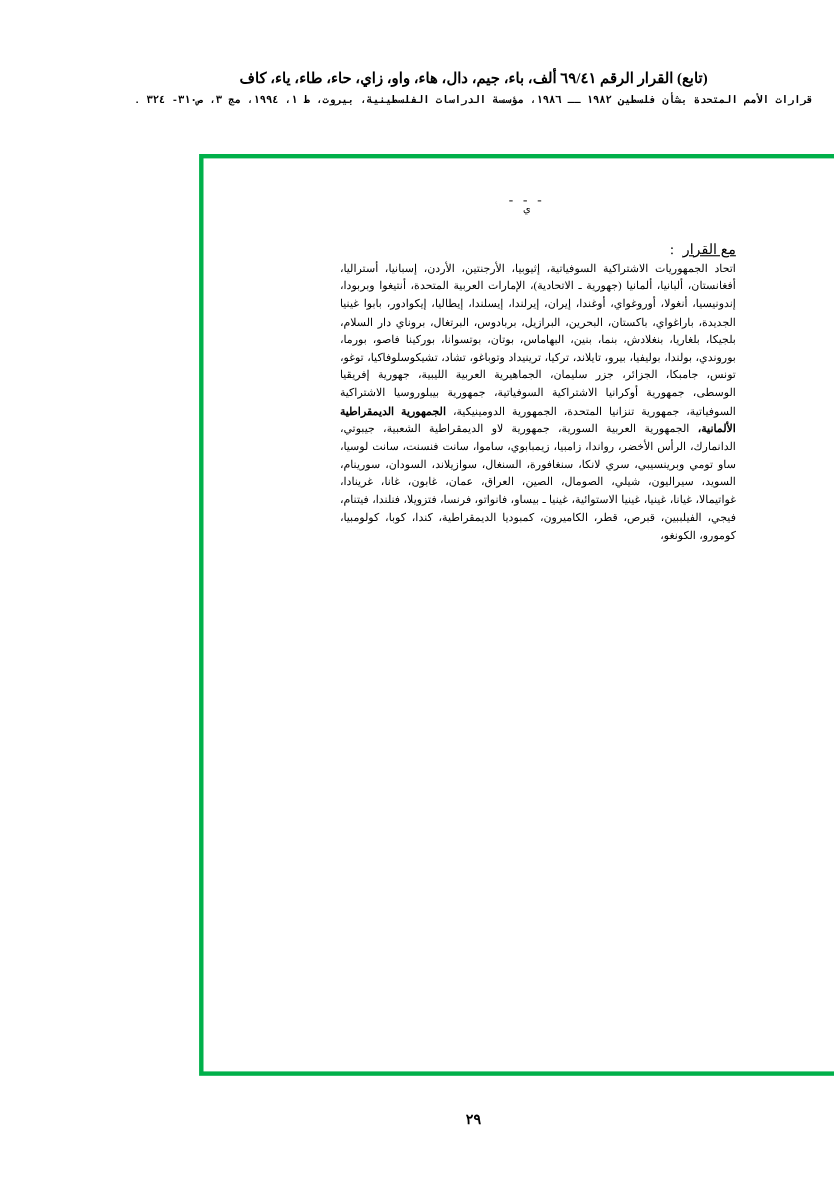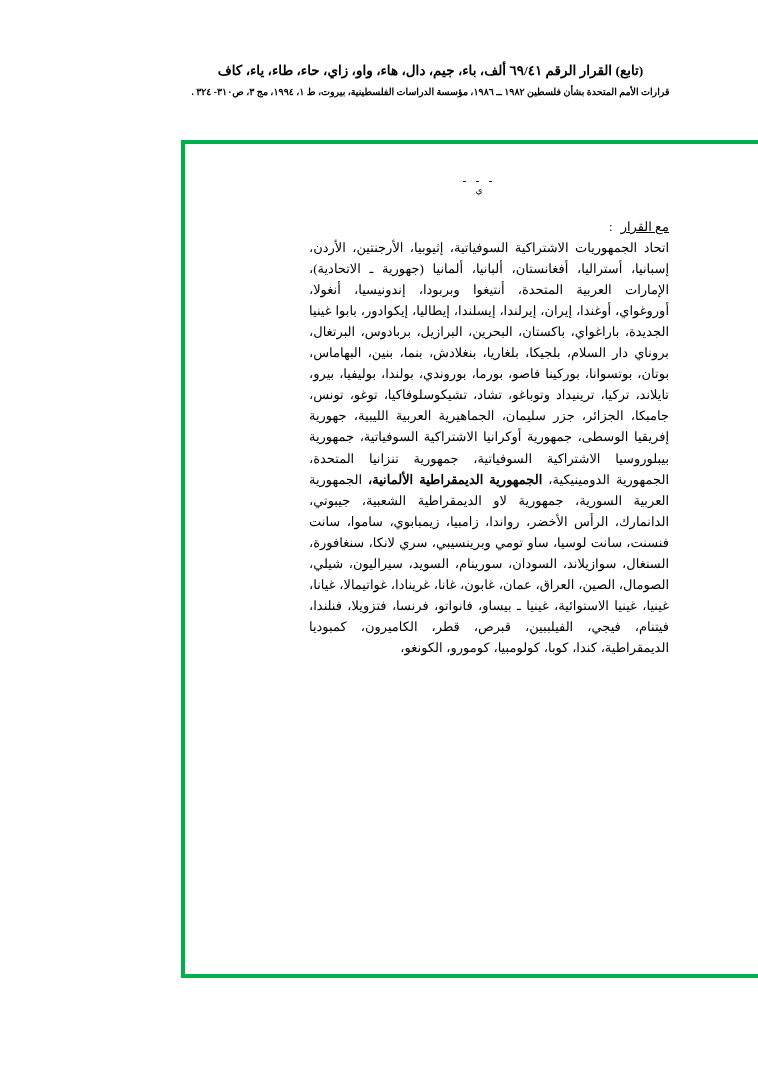--- a/index.html
+++ b/index.html
@@ -33,20 +33,21 @@
     font-weight: bold;
     letter-spacing: 0px;
     line-height: 1.4;
     direction: rtl;
   }
   .header-source {
     font-size: 9.5px;
     font-weight: bold;
     margin-top: 5px;
     direction: rtl;
+    font-family: Liberation Mono, monospace;
   }
   .frame {
     position: absolute;
     top: 140px;
     left: 78px;
     width: 602px;
     height: 838px;
     border: 4px solid #00b04a;
     box-sizing: border-box;
     background: #ffffff;
@@ -87,21 +88,21 @@
   }
   .lead-label {
     white-space: nowrap;
     margin-left: 8px;
     text-decoration: underline;
   }
   .lead-colon {
     margin-left: 10px;
   }
   .para {
-    font-size: 13px;
+    font-size: 10px;
     line-height: 1.62;
     text-align: justify;
     text-align-last: right;
     margin: 0;
     word-spacing: 0.5px;
   }
   .bold {
     font-weight: bold;
   }
   .page-number {
@@ -135,14 +136,15 @@
     <div class="body-block">
       <div class="lead-row">
         <span class="lead-label">مع القرار</span>
         <span class="lead-colon">:</span>
       </div>
       <p class="para"><span>اتحاد الجمهوريات الاشتراكية السوفياتية، إثيوبيا، الأرجنتين، الأردن، إسبانيا، أستراليا، أفغانستان، ألبانيا، ألمانيا (جهورية ـ الاتحادية)، الإمارات العربية المتحدة، أنتيغوا وبربودا، إندونيسيا، أنغولا، أوروغواي، أوغندا، إيران، إيرلندا، إيسلندا، إيطاليا، إيكوادور، بابوا غينيا الجديدة، باراغواي، باكستان، البحرين، البرازيل، بربادوس، البرتغال، بروناي دار السلام، بلجيكا، بلغاريا، بنغلادش، بنما، بنين، البهاماس، بوتان، بوتسوانا، بوركينا فاصو، بورما، بوروندي، بولندا، بوليفيا، بيرو، تايلاند، تركيا، ترينيداد وتوباغو، تشاد، تشيكوسلوفاكيا، توغو، تونس، جامبكا، الجزائر، جزر سليمان، الجماهيرية العربية الليبية، جهورية إفريقيا الوسطى، جمهورية أوكرانيا الاشتراكية السوفياتية، جمهورية بيبلوروسيا الاشتراكية السوفياتية، جمهورية تنزانيا المتحدة، الجمهورية الدومينيكية،</span> <span class="bold">الجمهورية الديمقراطية الألمانية،</span> <span>الجمهورية العربية السورية، جمهورية لاو الديمقراطية الشعبية، جيبوتي، الدانمارك، الرأس الأخضر، رواندا، زامبيا، زيمبابوي، ساموا، سانت فنسنت، سانت لوسيا، ساو تومي وبرينسيبي، سري لانكا، سنغافورة، السنغال، سوازيلاند، السودان، سورينام، السويد، سيراليون، شيلي، الصومال، الصين، العراق، عمان، غابون، غانا، غرينادا، غواتيمالا، غيانا، غينيا، غينيا الاستوائية، غينيا ـ بيساو، فانواتو، فرنسا، فتزويلا، فنلندا، فيتنام، فيجي، الفيلببين، قبرص، قطر، الكاميرون، كمبوديا الديمقراطية، كندا، كوبا، كولومبيا، كومورو، الكونغو،</span></p>
     </div>
 
   </div>
 
+  <div class="page-number">٢٩</div>
 
 </div>
 
 </body></html>

